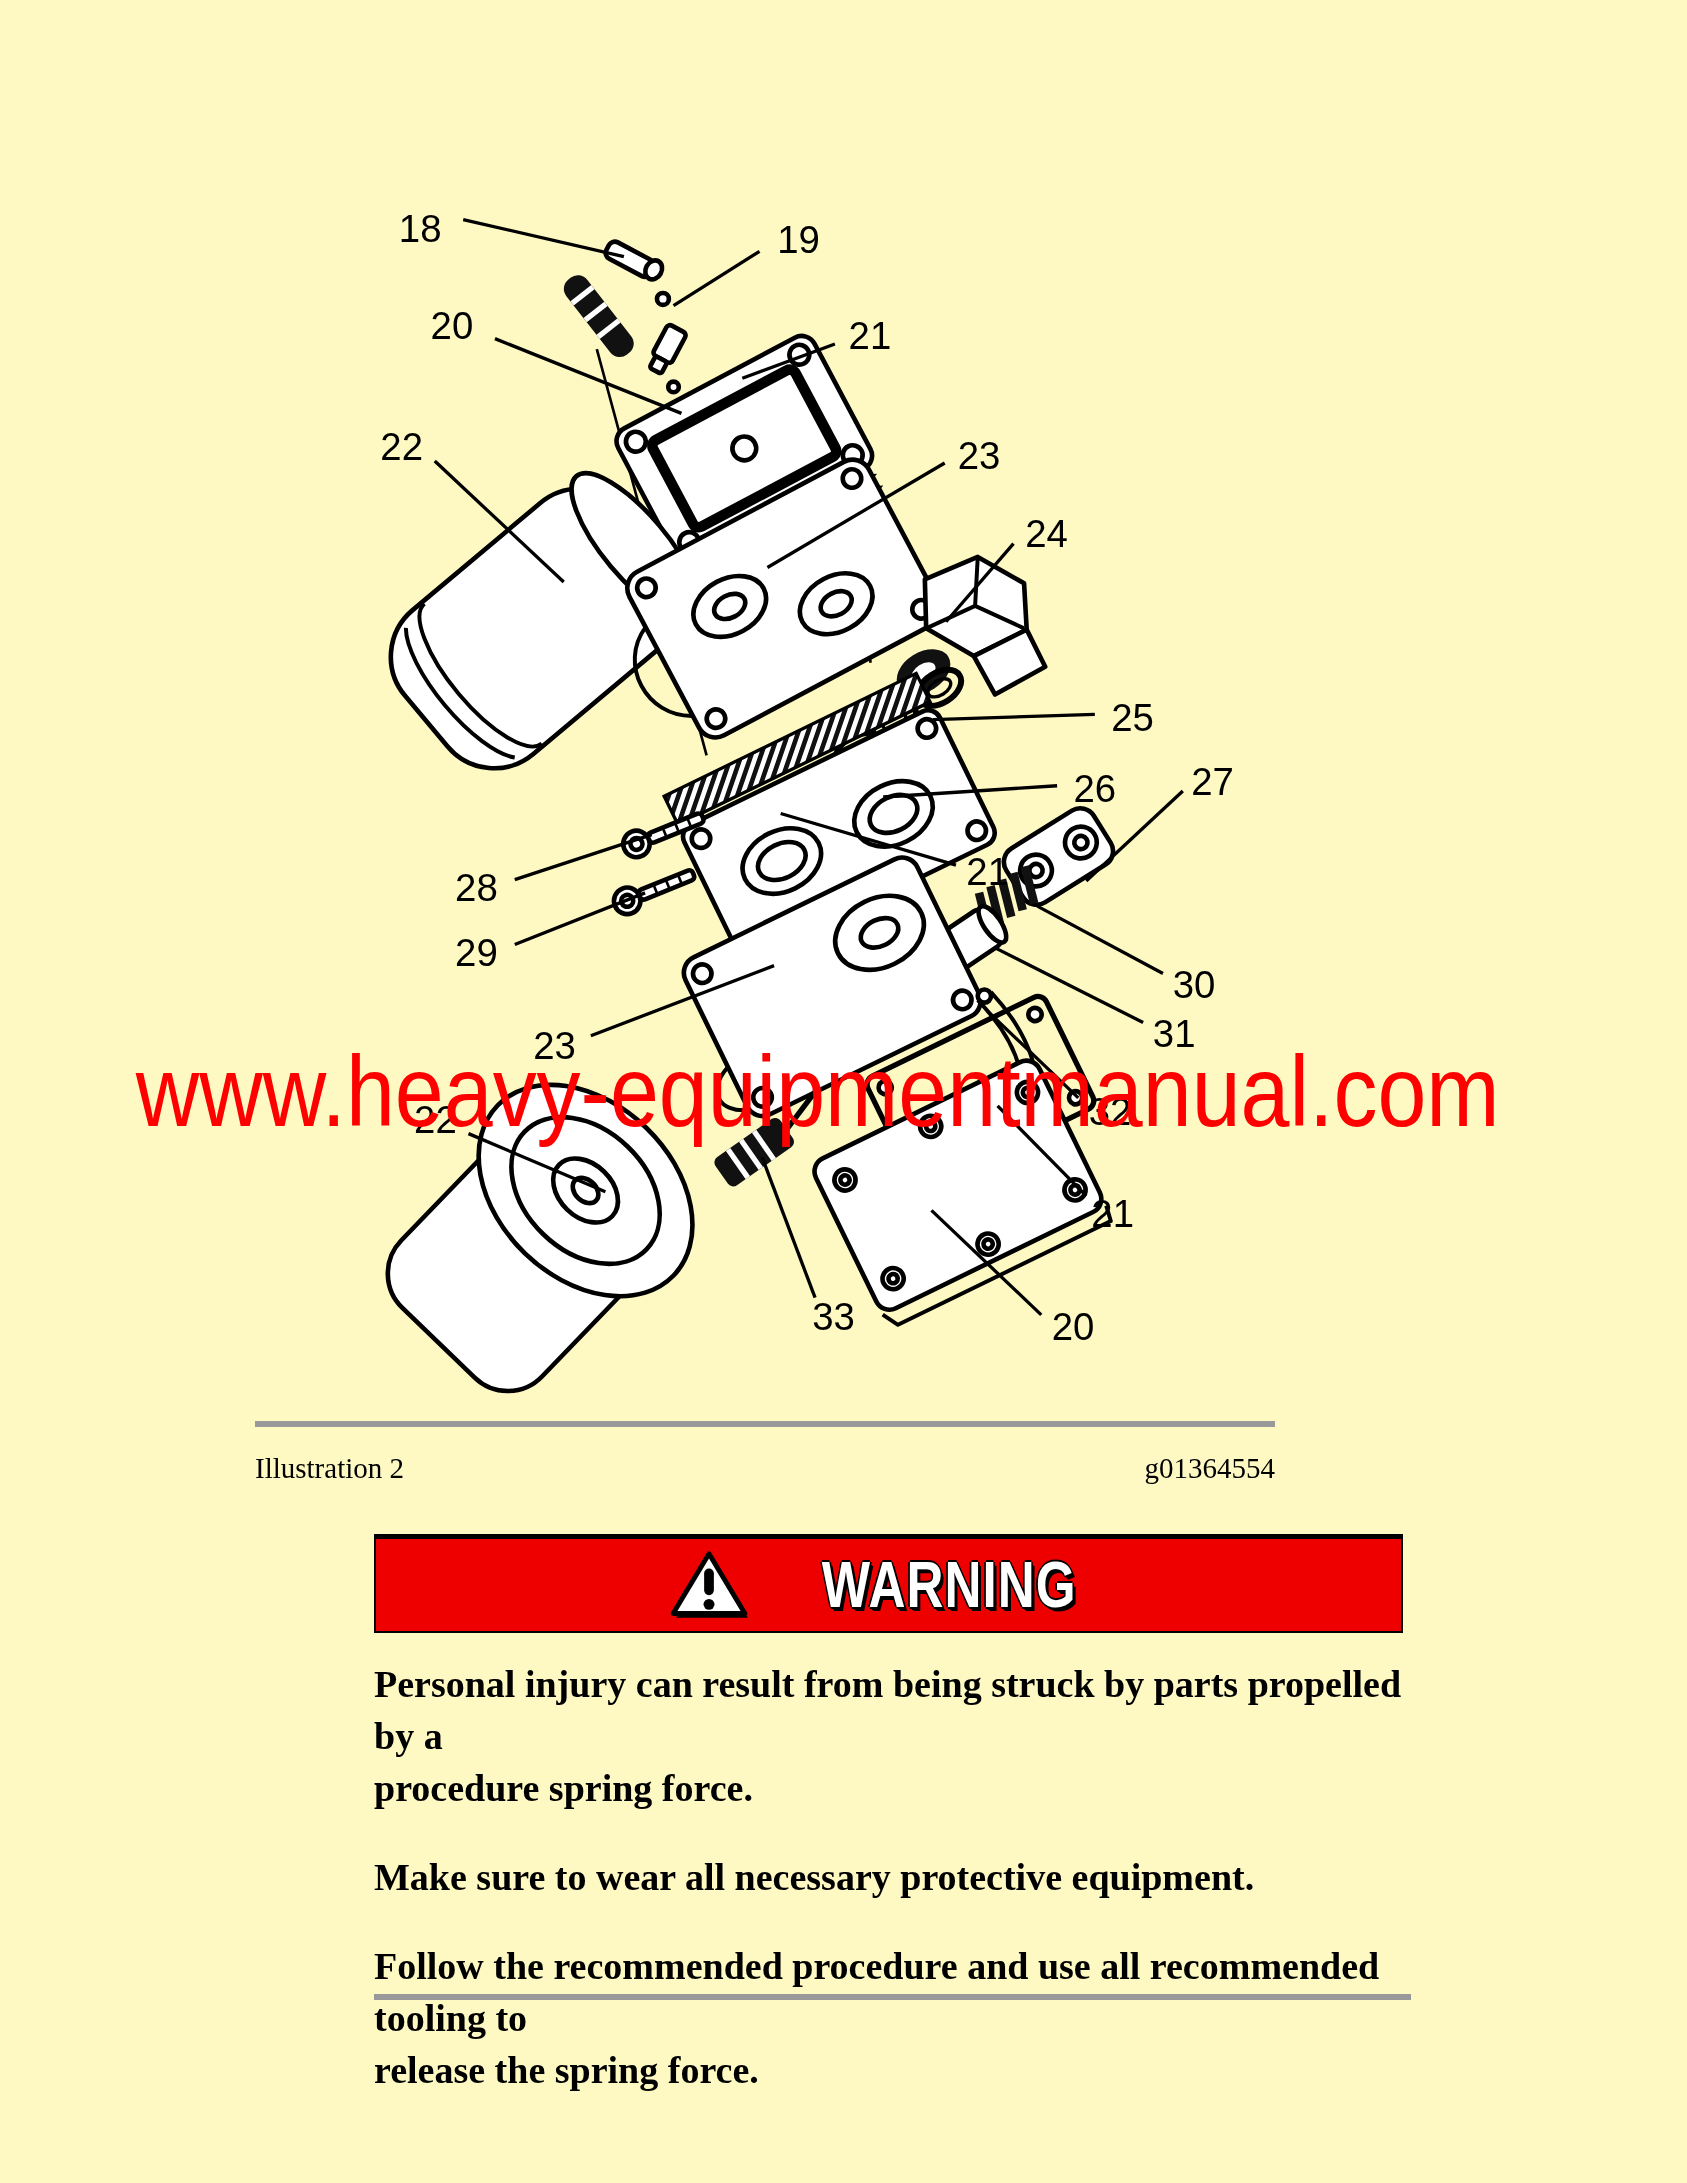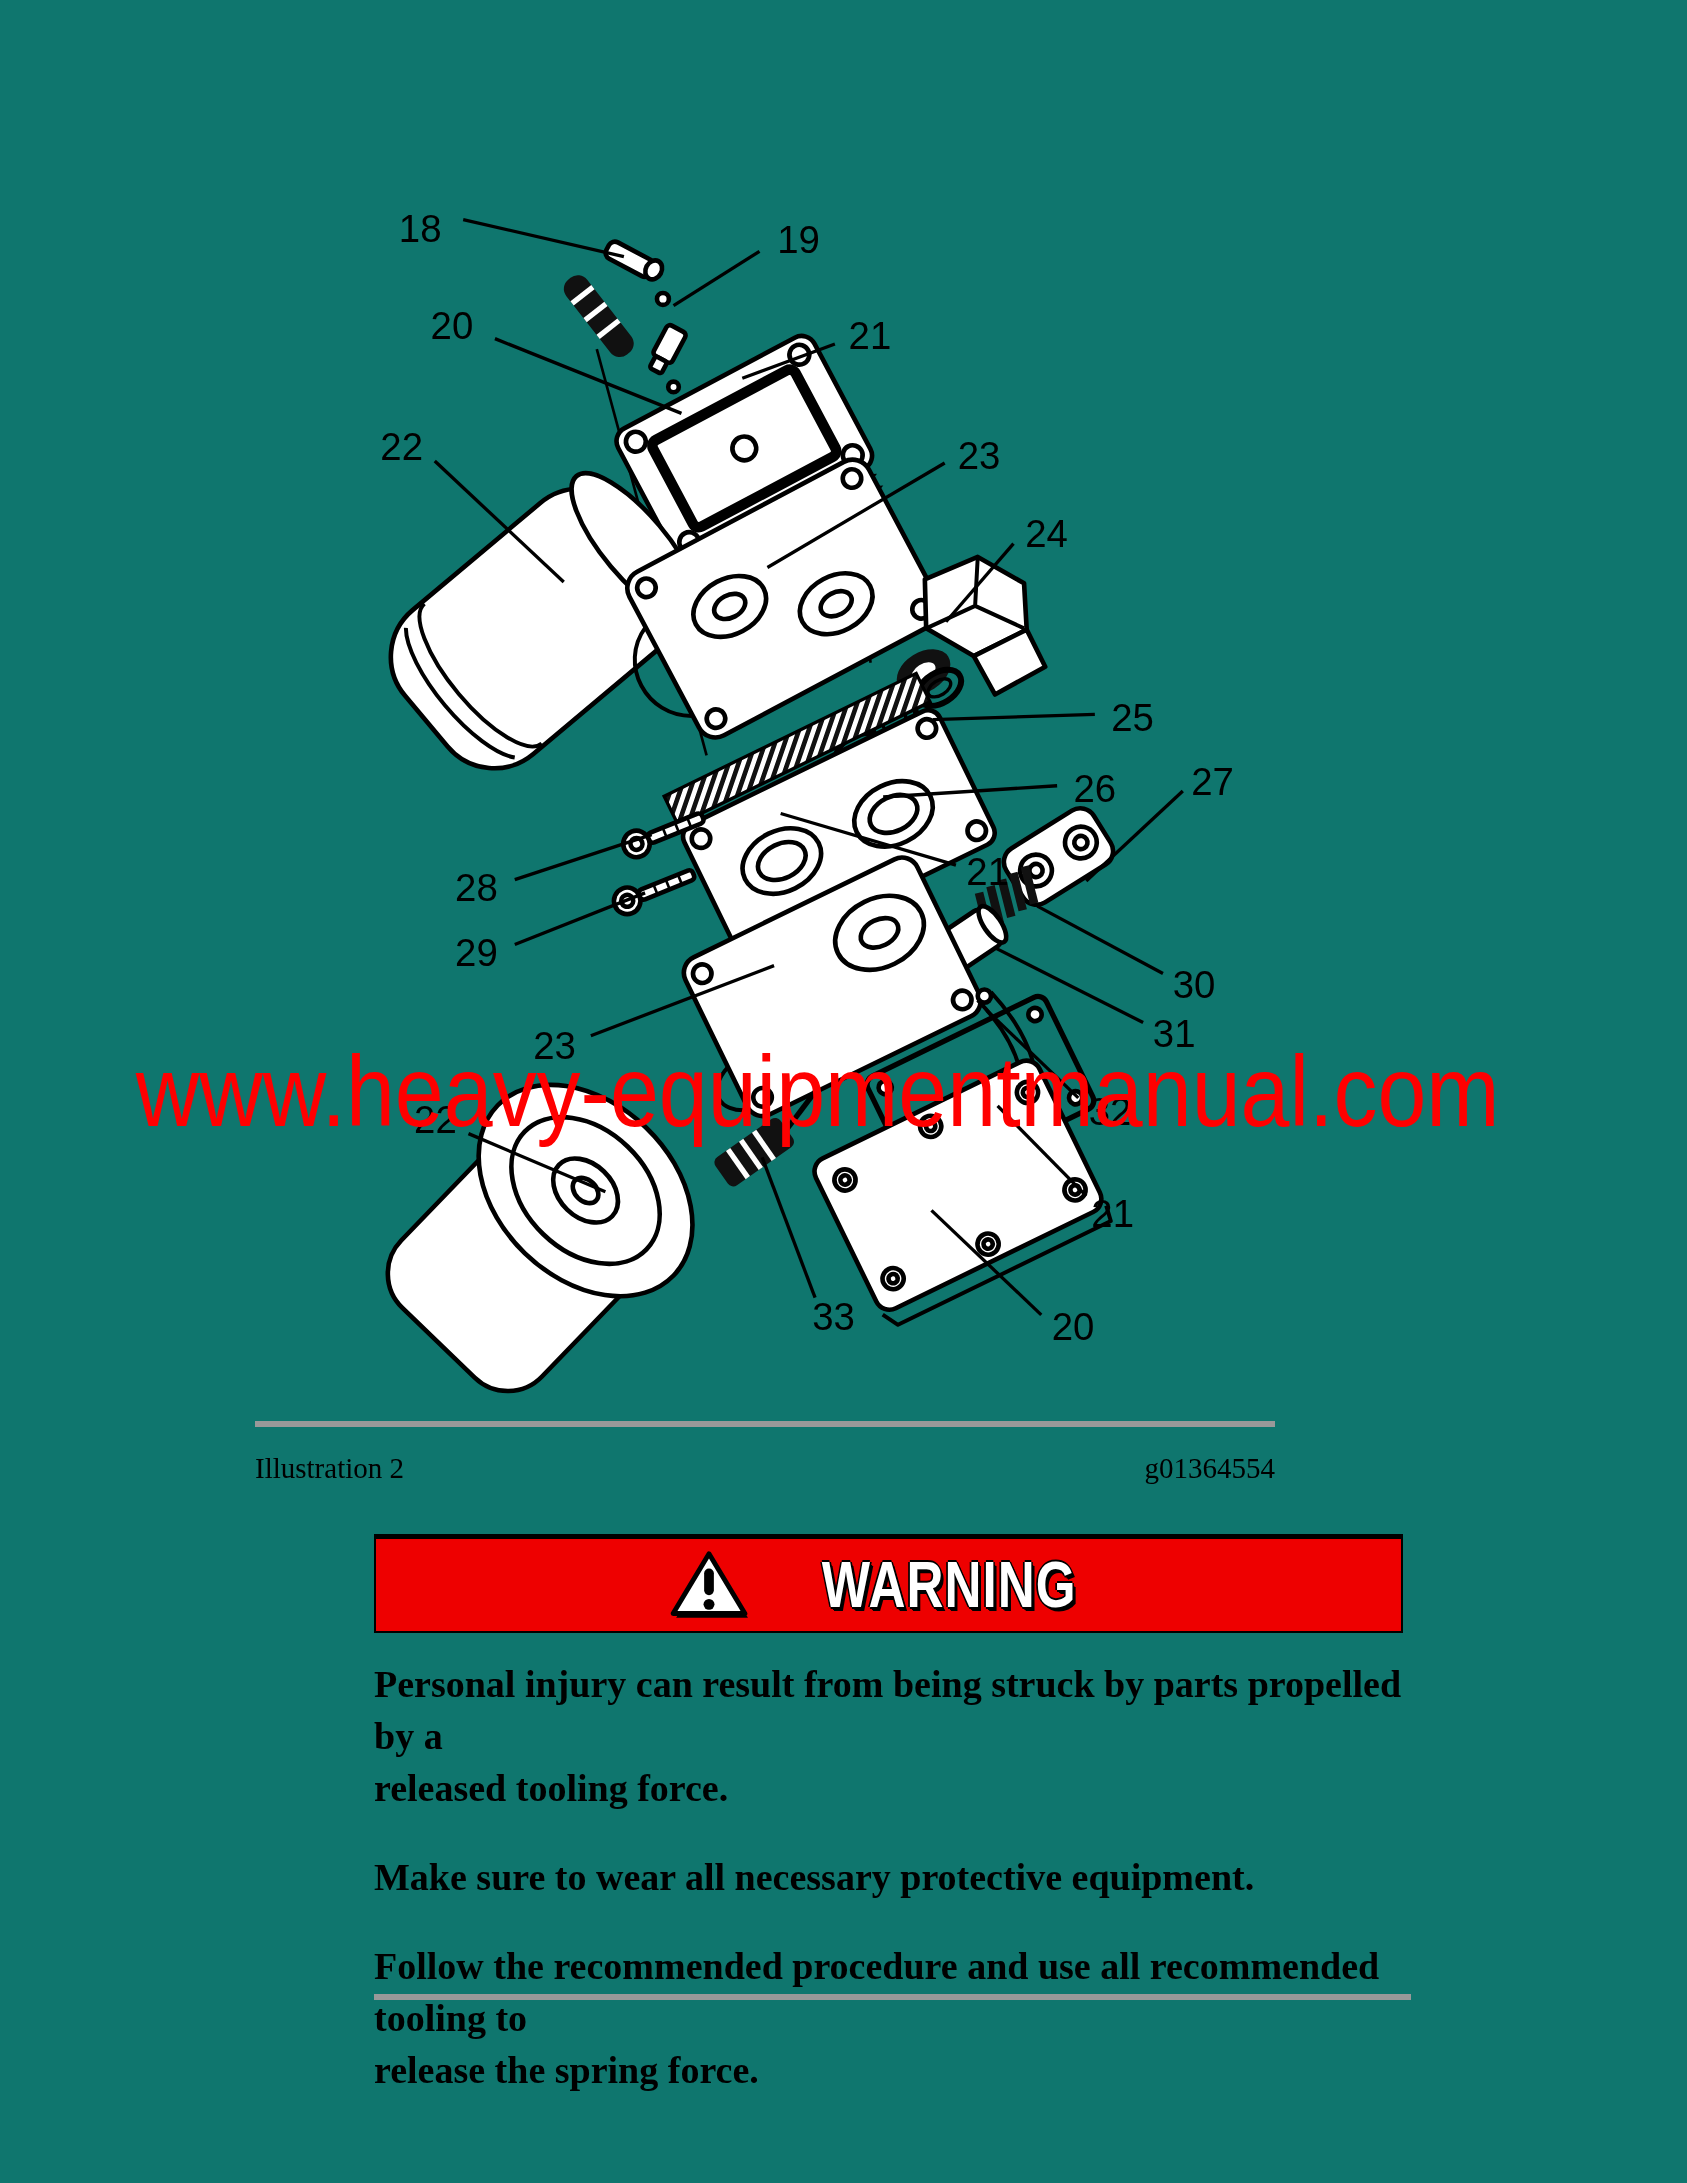--- a/index.html
+++ b/index.html
@@ -1,16 +1,16 @@
 <!DOCTYPE html>
 <html style="--banner-red: #ee0000; --rule-gray: #999999;font-size:10.6px"><head>
 <meta charset="utf-8">
 <style>
   html,body{margin:0;padding:0;background:#fff;}
-  .page{position:relative;width:1687px;height:2183px;background:#0f766e;overflow:hidden;
+  .page{position:relative;width:1687px;height:2183px;background:#fef9c3;overflow:hidden;
         font-family:"Liberation Serif",serif;color:#000;}
   .diagram-svg{position:absolute;left:0;top:0;}
   .part{fill:#fff;stroke:#000;stroke-width:7;stroke-linejoin:round;}
   .partline{fill:none;stroke:#000;stroke-width:6;stroke-linejoin:round;}
   .thin{stroke:#000;stroke-width:4;}
   .oring{fill:none;stroke:#000;stroke-width:9;}
   .oring2{fill:none;stroke:#000;stroke-width:5;}
   .coil{fill:none;stroke:#000;stroke-width:6;}
   .leader{stroke:#000;stroke-width:5;}
   .callout{font-family:"Liberation Sans",sans-serif;font-size:58px;fill:#000;text-anchor:middle;}
@@ -301,21 +301,21 @@
       <path d="M67 8 L126 106 L8 106 Z" fill="#fff" stroke="#000" stroke-width="8" stroke-linejoin="round"></path>
       <rect x="59" y="32" width="16" height="44" rx="8" fill="#000"></rect>
       <circle cx="67" cy="91" r="9" fill="#000"></circle>
     </svg>
     <span class="warning-title">WARNING</span>
   </div>
 
   <div class="warning-paragraphs">
     <p>
       <span>Personal injury can result from being struck by parts propelled by a</span><br>
-      <span>released tooling force.</span>
+      <span>procedure spring force.</span>
     </p>
     <p>
       <span>Make sure to wear all necessary protective equipment.</span>
     </p>
     <p>
       <span>Follow the recommended procedure and use all recommended tooling to</span><br>
       <span>release the spring force.</span>
     </p>
   </div>
 

